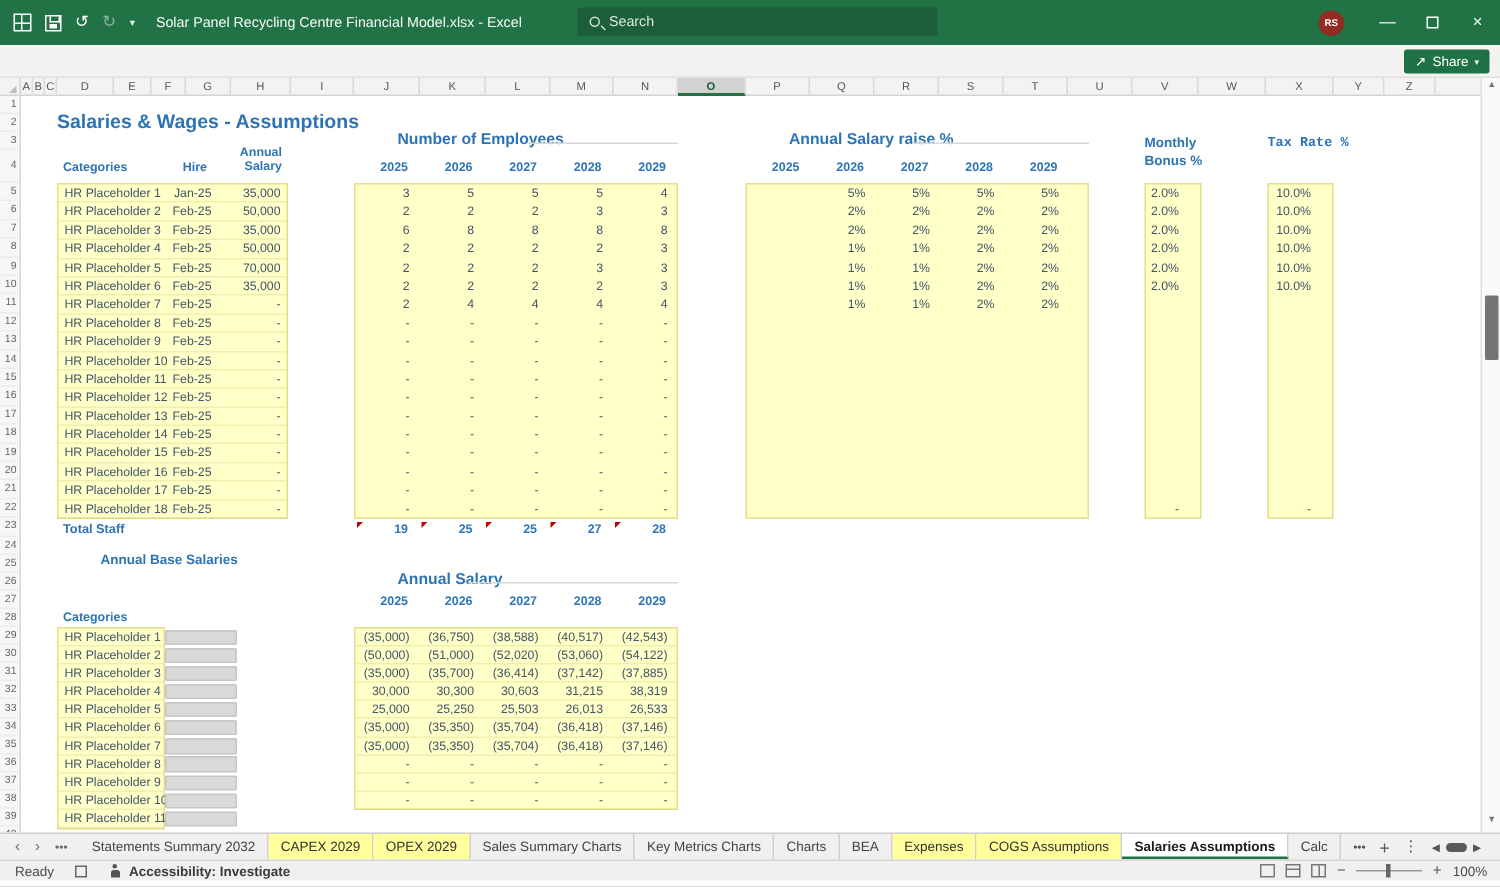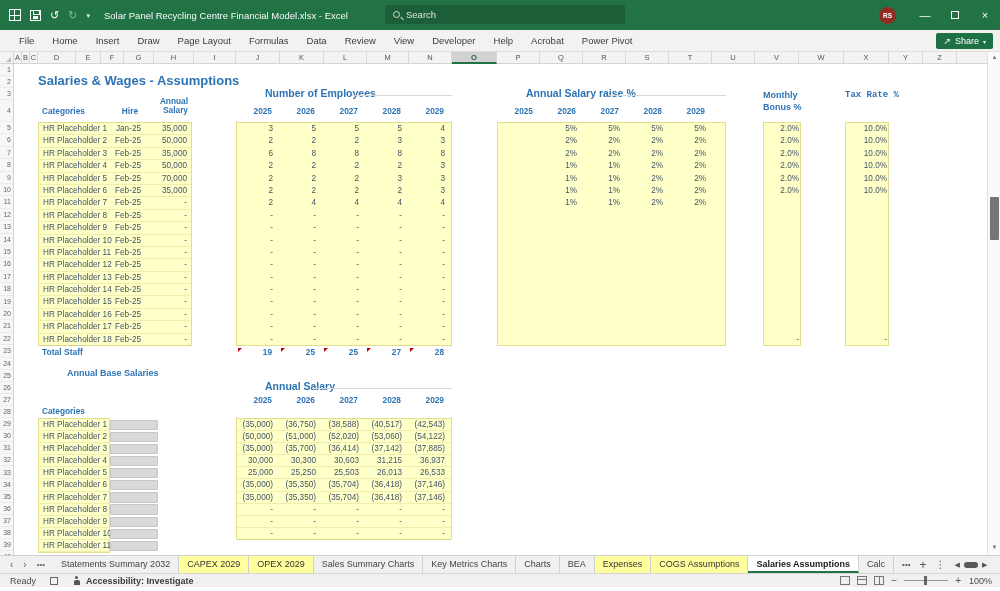--- a/index.html
+++ b/index.html
@@ -58,21 +58,21 @@
   .r124 .trow { height:12.4px; }
   .r121 .trow { height:12.1px; }
   .lined .trow { border-bottom:1px solid rgba(205,198,120,.30); }
   .tcell { font-size:8.2px; line-height:12.3px; color:#44546A; text-align:right; padding-right:7px; white-space:nowrap; overflow:hidden; }
   .r121 .tcell { line-height:12px; }
   .g5 { grid-template-columns:repeat(5,43px); }
   .gstaff { grid-template-columns:74px 30px 1fr; }
   .gstaff .tcell:first-child { text-align:left; padding-left:4px; padding-right:0; }
   .gstaff .tcell:nth-child(2) { padding-right:2px; }
   .gstaff .tcell:nth-child(3) { padding-right:4px; }
-  .g1 .tcell { padding-right:1px; }
+  .g1 .tcell { padding-right:14px; }
 
   .yearsrow { position:absolute; display:grid; grid-template-columns:repeat(5,43px); }
   .ycell { font-size:8.3px; font-weight:bold; color:#2E74B5; text-align:right; padding-right:7px; line-height:13px; }
   .totalsrow { position:absolute; display:grid; grid-template-columns:repeat(5,43px); }
   .tot { position:relative; font-size:8.3px; font-weight:bold; color:#2E74B5; text-align:right; padding-right:7px; line-height:13px; }
   .flag { position:absolute; left:2px; top:2px; width:0; height:0; border-top:4px solid #C00000; border-right:4px solid transparent; }
 
   .baselabels { position:absolute; background:#FFFFC8; border:1px solid #E3DF8D; }
   .baselabels .blrow { height:12.1px; font-size:8.2px; line-height:12px; color:#44546A; padding-left:4px; white-space:nowrap; border-bottom:1px solid rgba(205,198,120,.30); }
   .graycol { position:absolute; }
@@ -103,21 +103,21 @@
   .acc-ico::before { content:""; position:absolute; left:3px; top:0; width:3px; height:3px; border-radius:50%; background:#555; }
   .acc-ico::after { content:""; position:absolute; left:1.5px; top:4px; width:6px; height:5px; border-radius:2px 2px 0 0; background:#555; }
   .acc-txt { margin-left:5px; font-weight:bold; color:#3b3b3b; }
   .st-right { position:absolute; right:8px; display:flex; align-items:center; gap:7px; }
   .view-ico { width:10px; height:9px; border:1px solid #777; position:relative; }
   .view-ico.v2::before { content:""; position:absolute; left:0; right:0; top:1.5px; height:1px; background:#777; }
   .view-ico.v3::before { content:""; position:absolute; left:4px; top:0; bottom:0; width:1px; background:#777; }
   .zoomtrack { width:44px; height:1px; background:#999; position:relative; }
   .zoomthumb { position:absolute; left:20px; top:-4px; width:3px; height:9px; background:#666; }
   .zsign { font-size:10px; color:#555; }
-  .zoomlvl { min-width:24px; text-align:right; }
+  .zoomlvl { min-width:24px; text-align:center; }
 </style>
 </head>
 <body>
 
 <div class="app">
 
   <div class="titlebar">
     <div class="qat">
       <span class="xl-logo"></span>
       <span class="save-ico"></span>
@@ -134,35 +134,20 @@
       <span class="avatar">RS</span>
       <span class="winbtn">—</span>
       <span class="winbtn">
           <span class="restore-glyph"></span>
         </span>
       <span class="winbtn">×</span>
     </div>
   </div>
 
   <div class="ribbonrow">
-    <div class="rtabs" id="ribbon-tabs">
-        <div class="rtab">File</div>
-        <div class="rtab">Home</div>
-        <div class="rtab">Insert</div>
-        <div class="rtab">Draw</div>
-        <div class="rtab">Page Layout</div>
-        <div class="rtab">Formulas</div>
-        <div class="rtab">Data</div>
-        <div class="rtab">Review</div>
-        <div class="rtab">View</div>
-        <div class="rtab">Developer</div>
-        <div class="rtab">Help</div>
-        <div class="rtab">Acrobat</div>
-        <div class="rtab">Power Pivot</div>
-      </div>
     <div class="share-btn">
       <span class="share-arrow">↗</span>
       <span>Share</span>
       <span class="share-caret">▾</span>
     </div>
   </div>
 
   <div class="colstrip" id="colstrip">
     <div class="corner"></div>
   <div class="colcell" style="left: 14px; width: 8px;">A</div>
@@ -800,21 +785,21 @@
           <div class="tcell">(35,700)</div>
           <div class="tcell">(36,414)</div>
           <div class="tcell">(37,142)</div>
           <div class="tcell">(37,885)</div>
         </div>
         <div class="trow g5">
           <div class="tcell">30,000</div>
           <div class="tcell">30,300</div>
           <div class="tcell">30,603</div>
           <div class="tcell">31,215</div>
-          <div class="tcell">36,937</div>
+          <div class="tcell">38,319</div>
         </div>
         <div class="trow g5">
           <div class="tcell">25,000</div>
           <div class="tcell">25,250</div>
           <div class="tcell">25,503</div>
           <div class="tcell">26,013</div>
           <div class="tcell">26,533</div>
         </div>
         <div class="trow g5">
           <div class="tcell">(35,000)</div>

